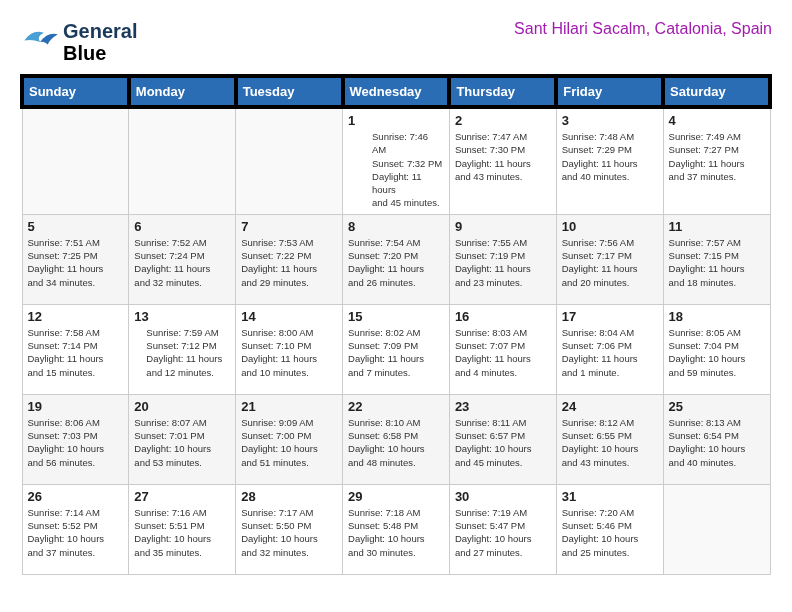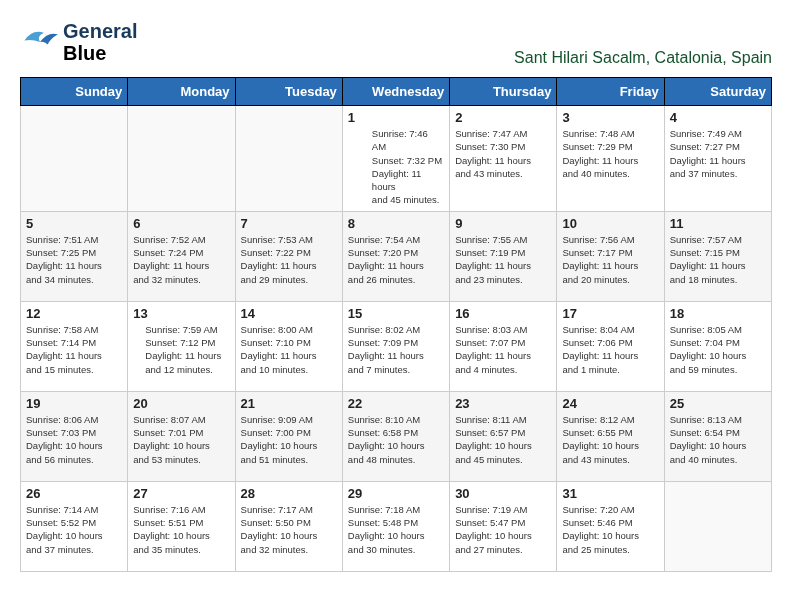--- a/index.html
+++ b/index.html
@@ -33,36 +33,35 @@
     .title-section {
       text-align: right;
     }
     .month-title {
       font-size: 36px;
       color: #1a3a5c;
       font-weight: bold;
     }
     .subtitle {
       font-size: 16px;
-      color: #14532d;
-      margin-top: 29px;
+      color: #a21caf;
     }
     table {
       width: 100%;
       border-collapse: collapse;
       table-layout: fixed;
     }
     thead th {
       background-color: #2a6db5;
       color: white;
-      text-align: right;
+      text-align: left;
       padding: 6px 5px;
       font-size: 13px;
       font-weight: bold;
-      border: 1px solid #000000;
+      border: 4px solid #000000;
     }
     tbody td {
       border: 1px solid #ccc;
       vertical-align: top;
       padding: 4px 5px;
       font-size: 10px;
       color: #333;
       height: 90px;
       background: #fff;
     }

